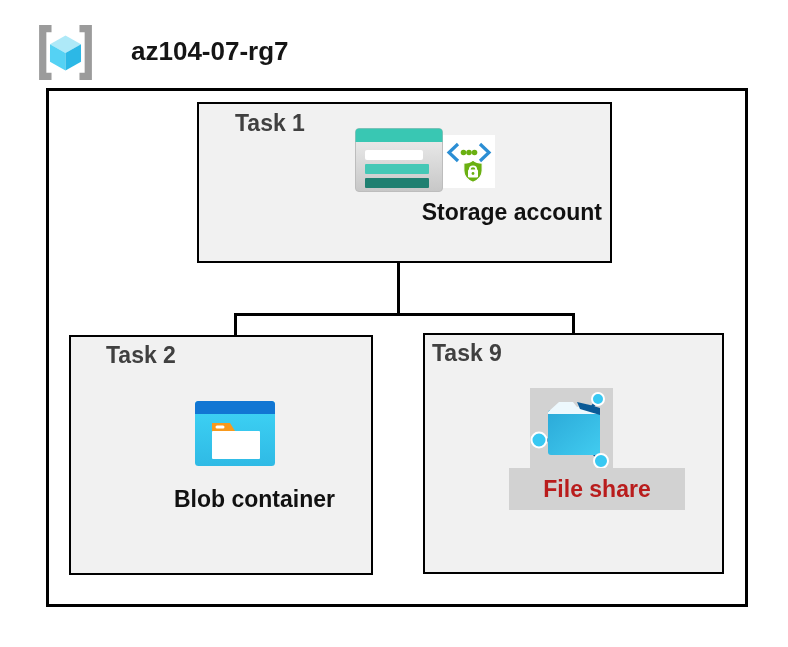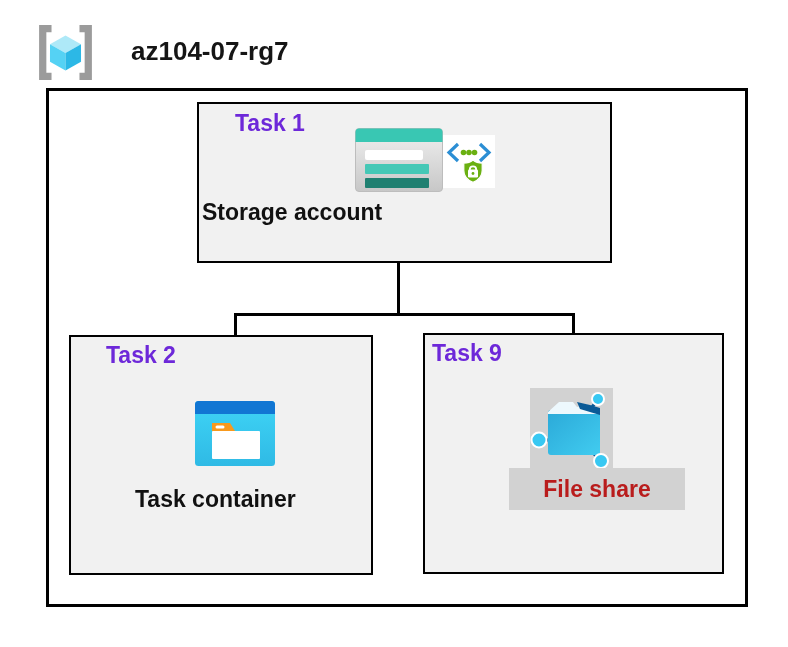--- a/index.html
+++ b/index.html
@@ -44,31 +44,31 @@
     background: #f1f1f1;
     border: 2px solid #000000;
   }
   .task1 { left: 197px; top: 102px; width: 411px; height: 157px; }
   .task2 { left: 69px;  top: 335px; width: 300px; height: 236px; }
   .task3 { left: 423px; top: 333px; width: 297px; height: 237px; }
 
   .task-label {
     font-size: 23px;
     font-weight: bold;
-    color: #6d28d9;
+    color: #404040;
   }
   .task1-label { left: 235px; top: 110px; }
   .task2-label { left: 106px;  top: 342px; }
   .task3-label { left: 432px; top: 340px; }
 
   .item-label {
     font-size: 23px;
     font-weight: bold;
     color: #111111;
-    text-align: left;
+    text-align: right;
   }
   .storage-label { left: 202px; top: 199px; width: 400px; }
   .blob-label    { left: 135px; top: 486px; width: 200px; }
 
   
   .storage-icon { left: 355px; top: 128px; width: 88px; height: 64px; }
   .sas-icon     { left: 443px; top: 135px; width: 52px; height: 53px; }
   .blob-icon    { left: 195px; top: 401px; width: 80px; height: 65px; }
 
   
@@ -170,21 +170,21 @@
         </linearGradient>
       </defs>
       <rect x="0" y="0" width="80" height="65" rx="3.5" fill="url(#blobBody)"></rect>
       <path d="M3.5,0 h73 a3.5,3.5 0 0 1 3.5,3.5 v9.5 h-80 v-9.5 a3.5,3.5 0 0 1 3.5,-3.5 z" fill="#1176d3"></path>
       <polygon points="17,22 35,22 40,30 17,30" fill="#f8991d"></polygon>
       <rect x="20.5" y="24.5" width="9" height="3" rx="1.5" fill="#ffffff"></rect>
       <rect x="17" y="30" width="48" height="28" rx="1" fill="#ffffff"></rect>
     </svg>
   </div>
 
-  <div class="abs item-label blob-label">Task container</div>
+  <div class="abs item-label blob-label">Blob container</div>
 
   <div class="abs task-box task3"></div>
   <div class="abs task-label task3-label">Task 9</div>
 
   <div class="abs fileshare-square">
     <div class="abs fileshare-icon">
       <svg width="83" height="80" viewBox="0 0 83 80">
         <defs>
           <linearGradient id="fsBody" x1="0" y1="0" x2="1" y2="1">
             <stop offset="0" stop-color="#2ba9d8"></stop>

